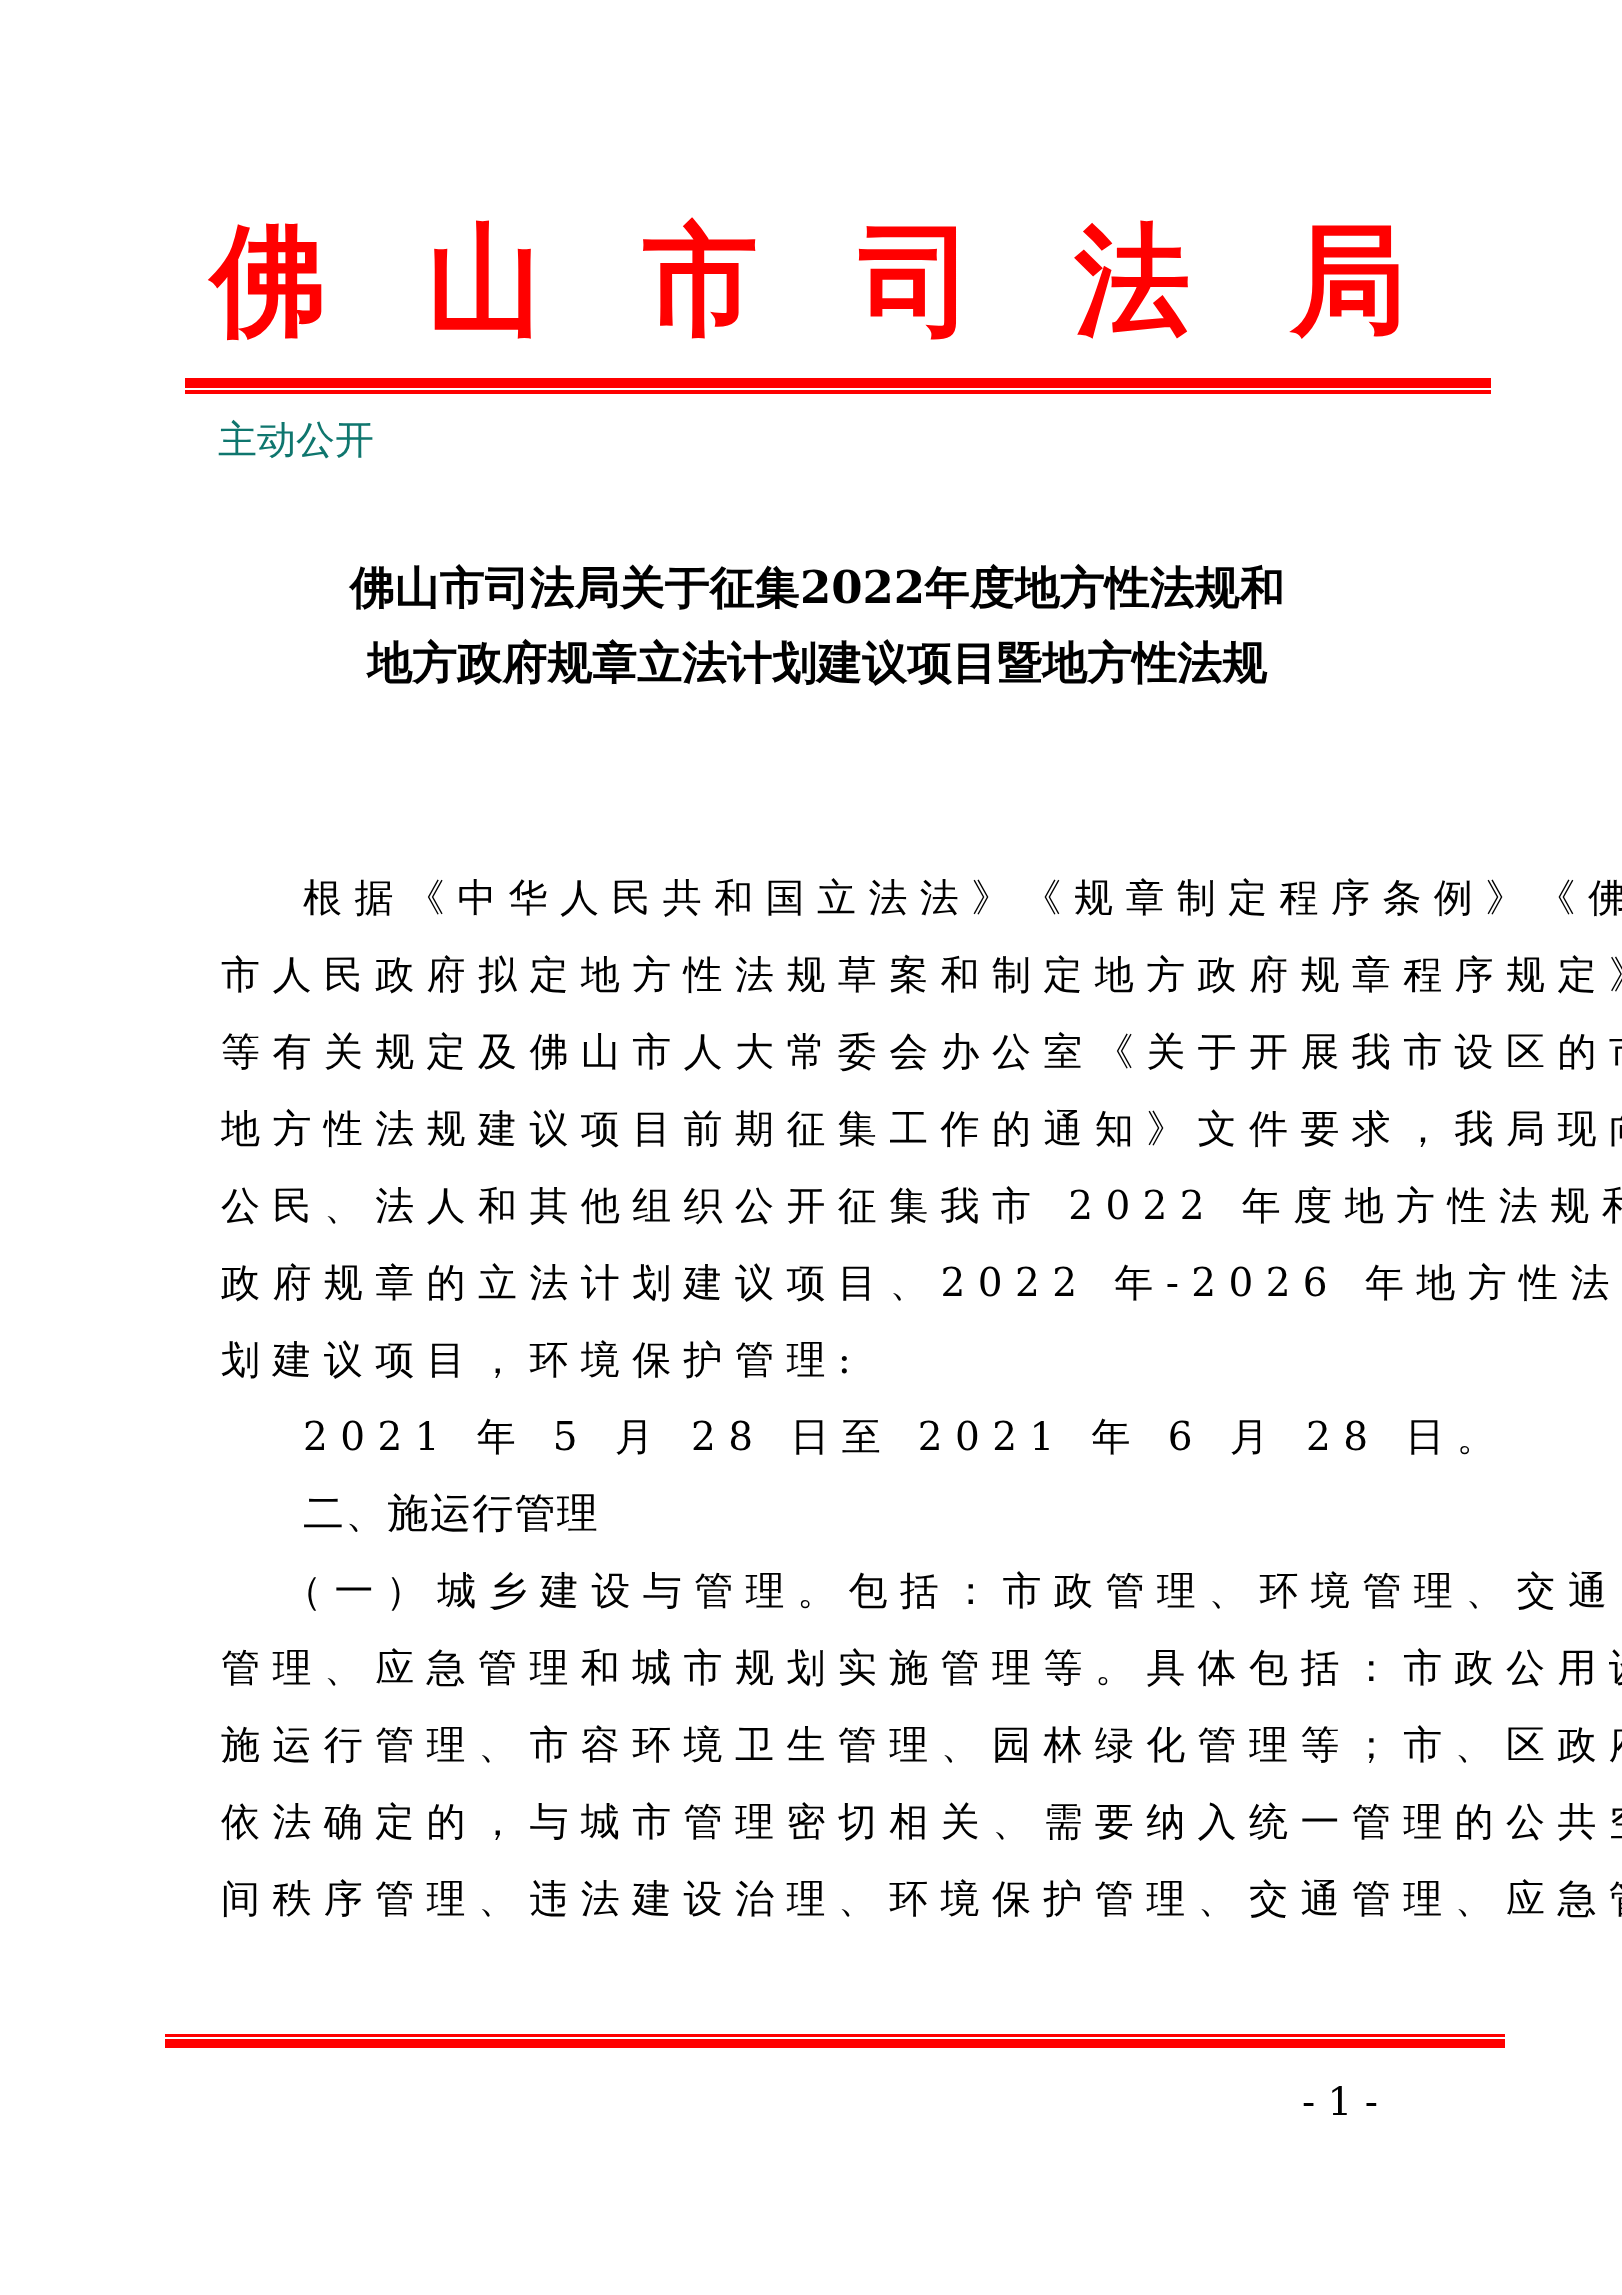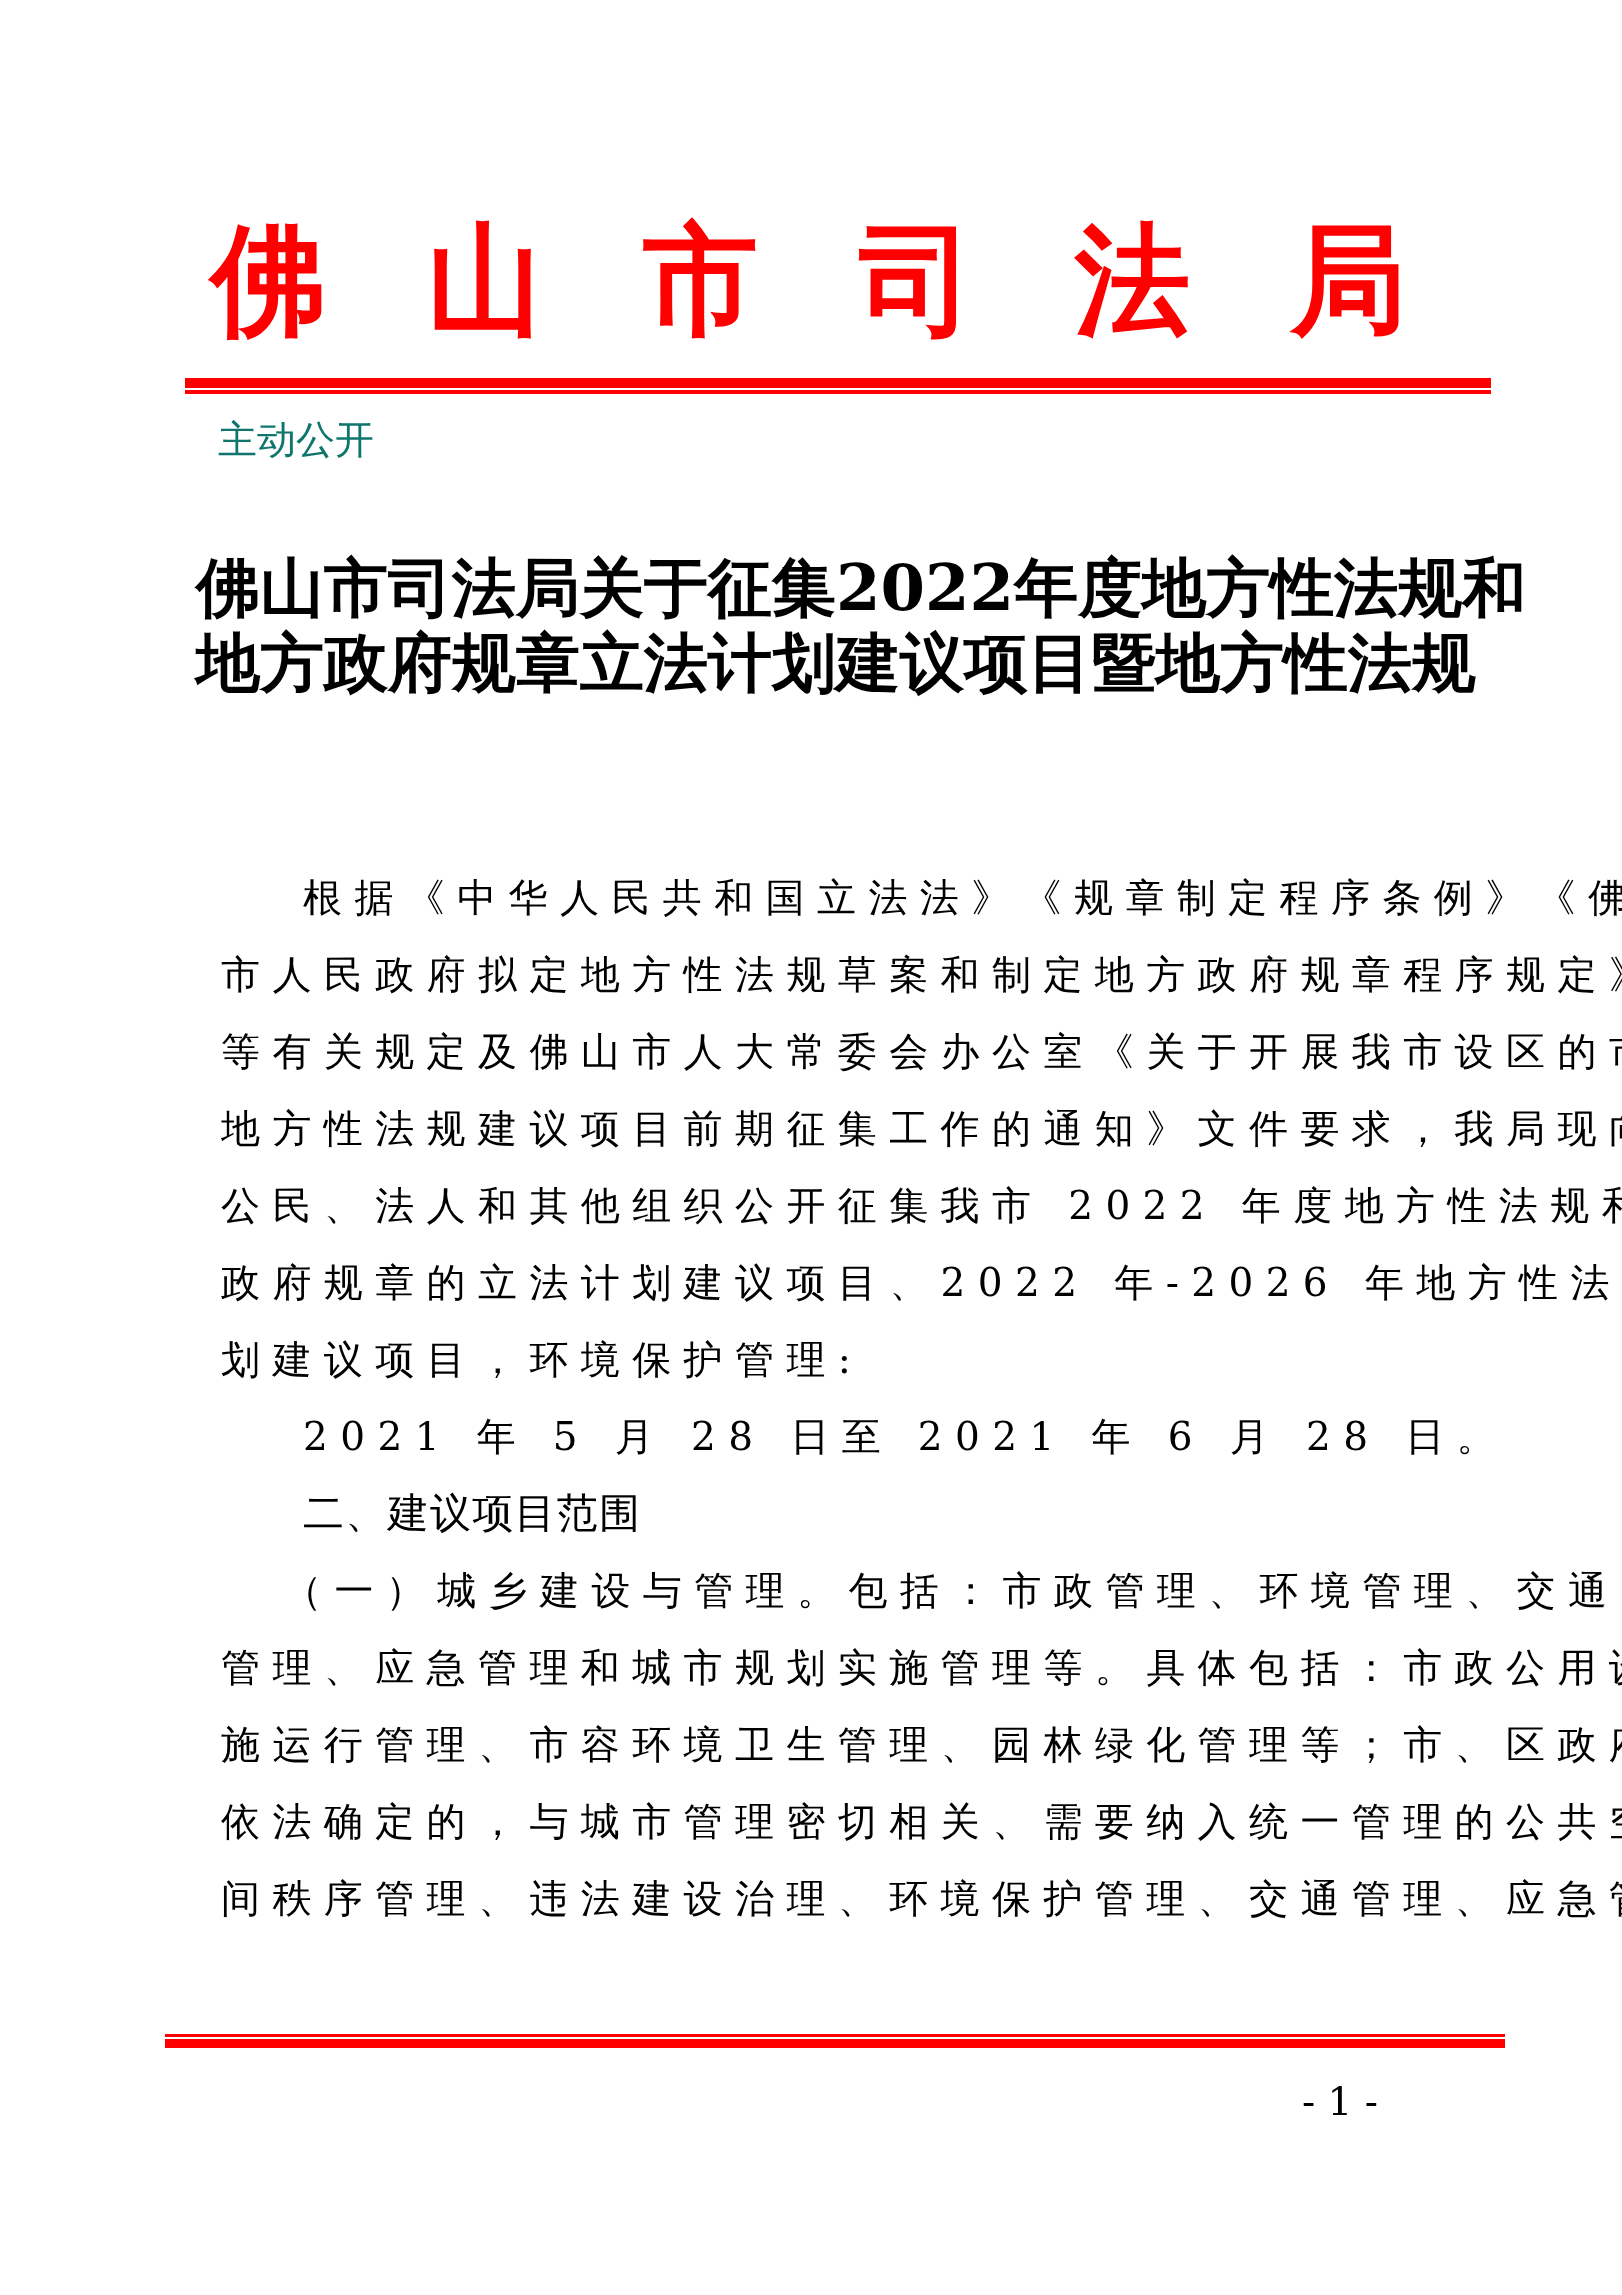--- a/index.html
+++ b/index.html
@@ -30,21 +30,21 @@
   .disclosure {
     position: absolute; left: 218px; top: 414px;
     font-family: "DejaVu Sans", "Liberation Sans", sans-serif;
     font-size: 39px; line-height: 52px; color: #0f766e;
   }
 
   .title {
     position: absolute; left: 196px; width: 1243px; top: 550px;
     text-align: center;
     font-family: "DejaVu Serif", "Liberation Serif", serif; font-weight: bold;
-    font-size: 64px; line-height: 75px; color: #000;
+    font-size: 45px; line-height: 75px; color: #000;
   }
   .title div { white-space: nowrap; }
 
   .body {
     position: absolute; left: 221px; top: 859px; width: 1197px;
     color: #000;
   }
   .line {
     height: 77px; line-height: 77px; white-space: nowrap;
     font-family: "DejaVu Serif", "Liberation Serif", serif;
@@ -93,21 +93,21 @@
     <div class="line indent">根据《中华人民共和国立法法》《规章制定程序条例》《佛山</div>
     <div class="line">市人民政府拟定地方性法规草案和制定地方政府规章程序规定》</div>
     <div class="line">等有关规定及佛山市人大常委会办公室《关于开展我市设区的市</div>
     <div class="line">地方性法规建议项目前期征集工作的通知》文件要求，我局现向</div>
     <div class="line">公民、法人和其他组织公开征集我市 2022 年度地方性法规和地方</div>
     <div class="line">政府规章的立法计划建议项目、2022 年-2026 年地方性法规立法规</div>
     <div class="line">划建议项目，环境保护管理:</div>
 
     <div class="line indent">2021 年 5 月 28 日至 2021 年 6 月 28 日。</div>
 
-    <div class="line heading">二、建议项目范围</div>
+    <div class="line heading">二、施运行管理</div>
     <div class="line paren-indent">（一）城乡建设与管理。包括：市政管理、环境管理、交通</div>
     <div class="line">管理、应急管理和城市规划实施管理等。具体包括：市政公用设</div>
     <div class="line">施运行管理、市容环境卫生管理、园林绿化管理等；市、区政府</div>
     <div class="line">依法确定的，与城市管理密切相关、需要纳入统一管理的公共空</div>
     <div class="line">间秩序管理、违法建设治理、环境保护管理、交通管理、应急管</div>
   </div>
 
   <div class="redline redline-bottom">
     <div class="thin"></div>
     <div class="thick"></div>

